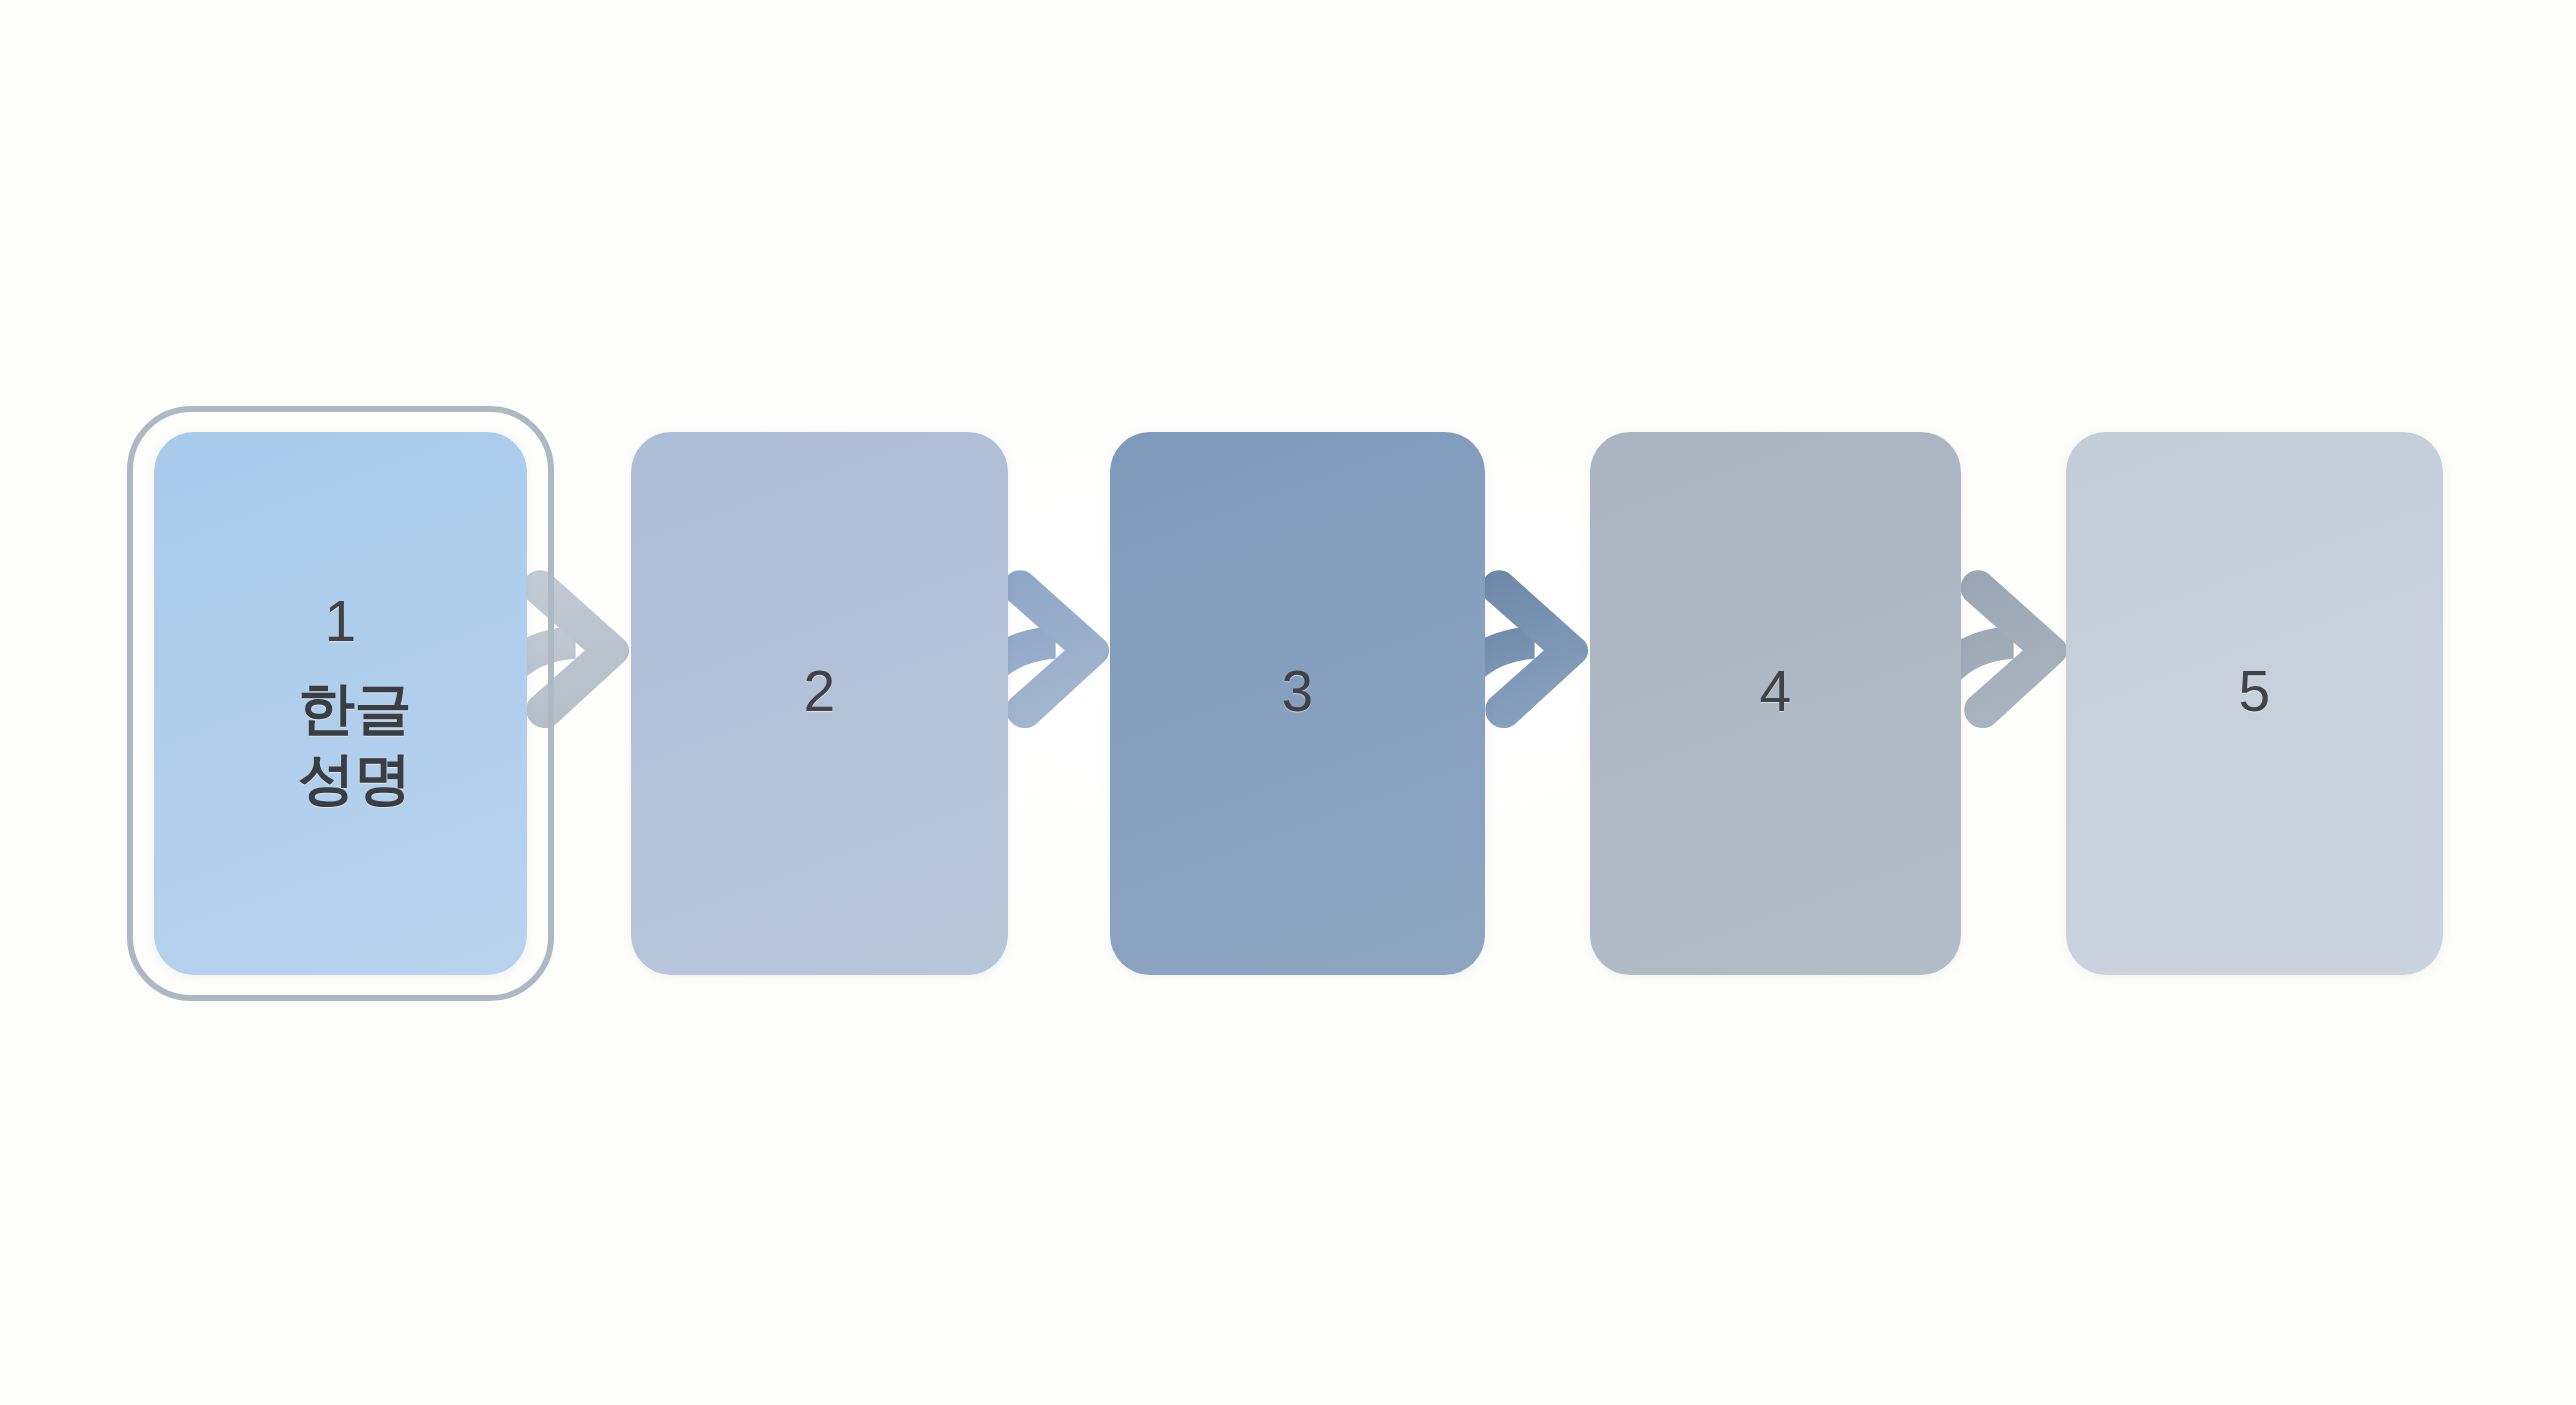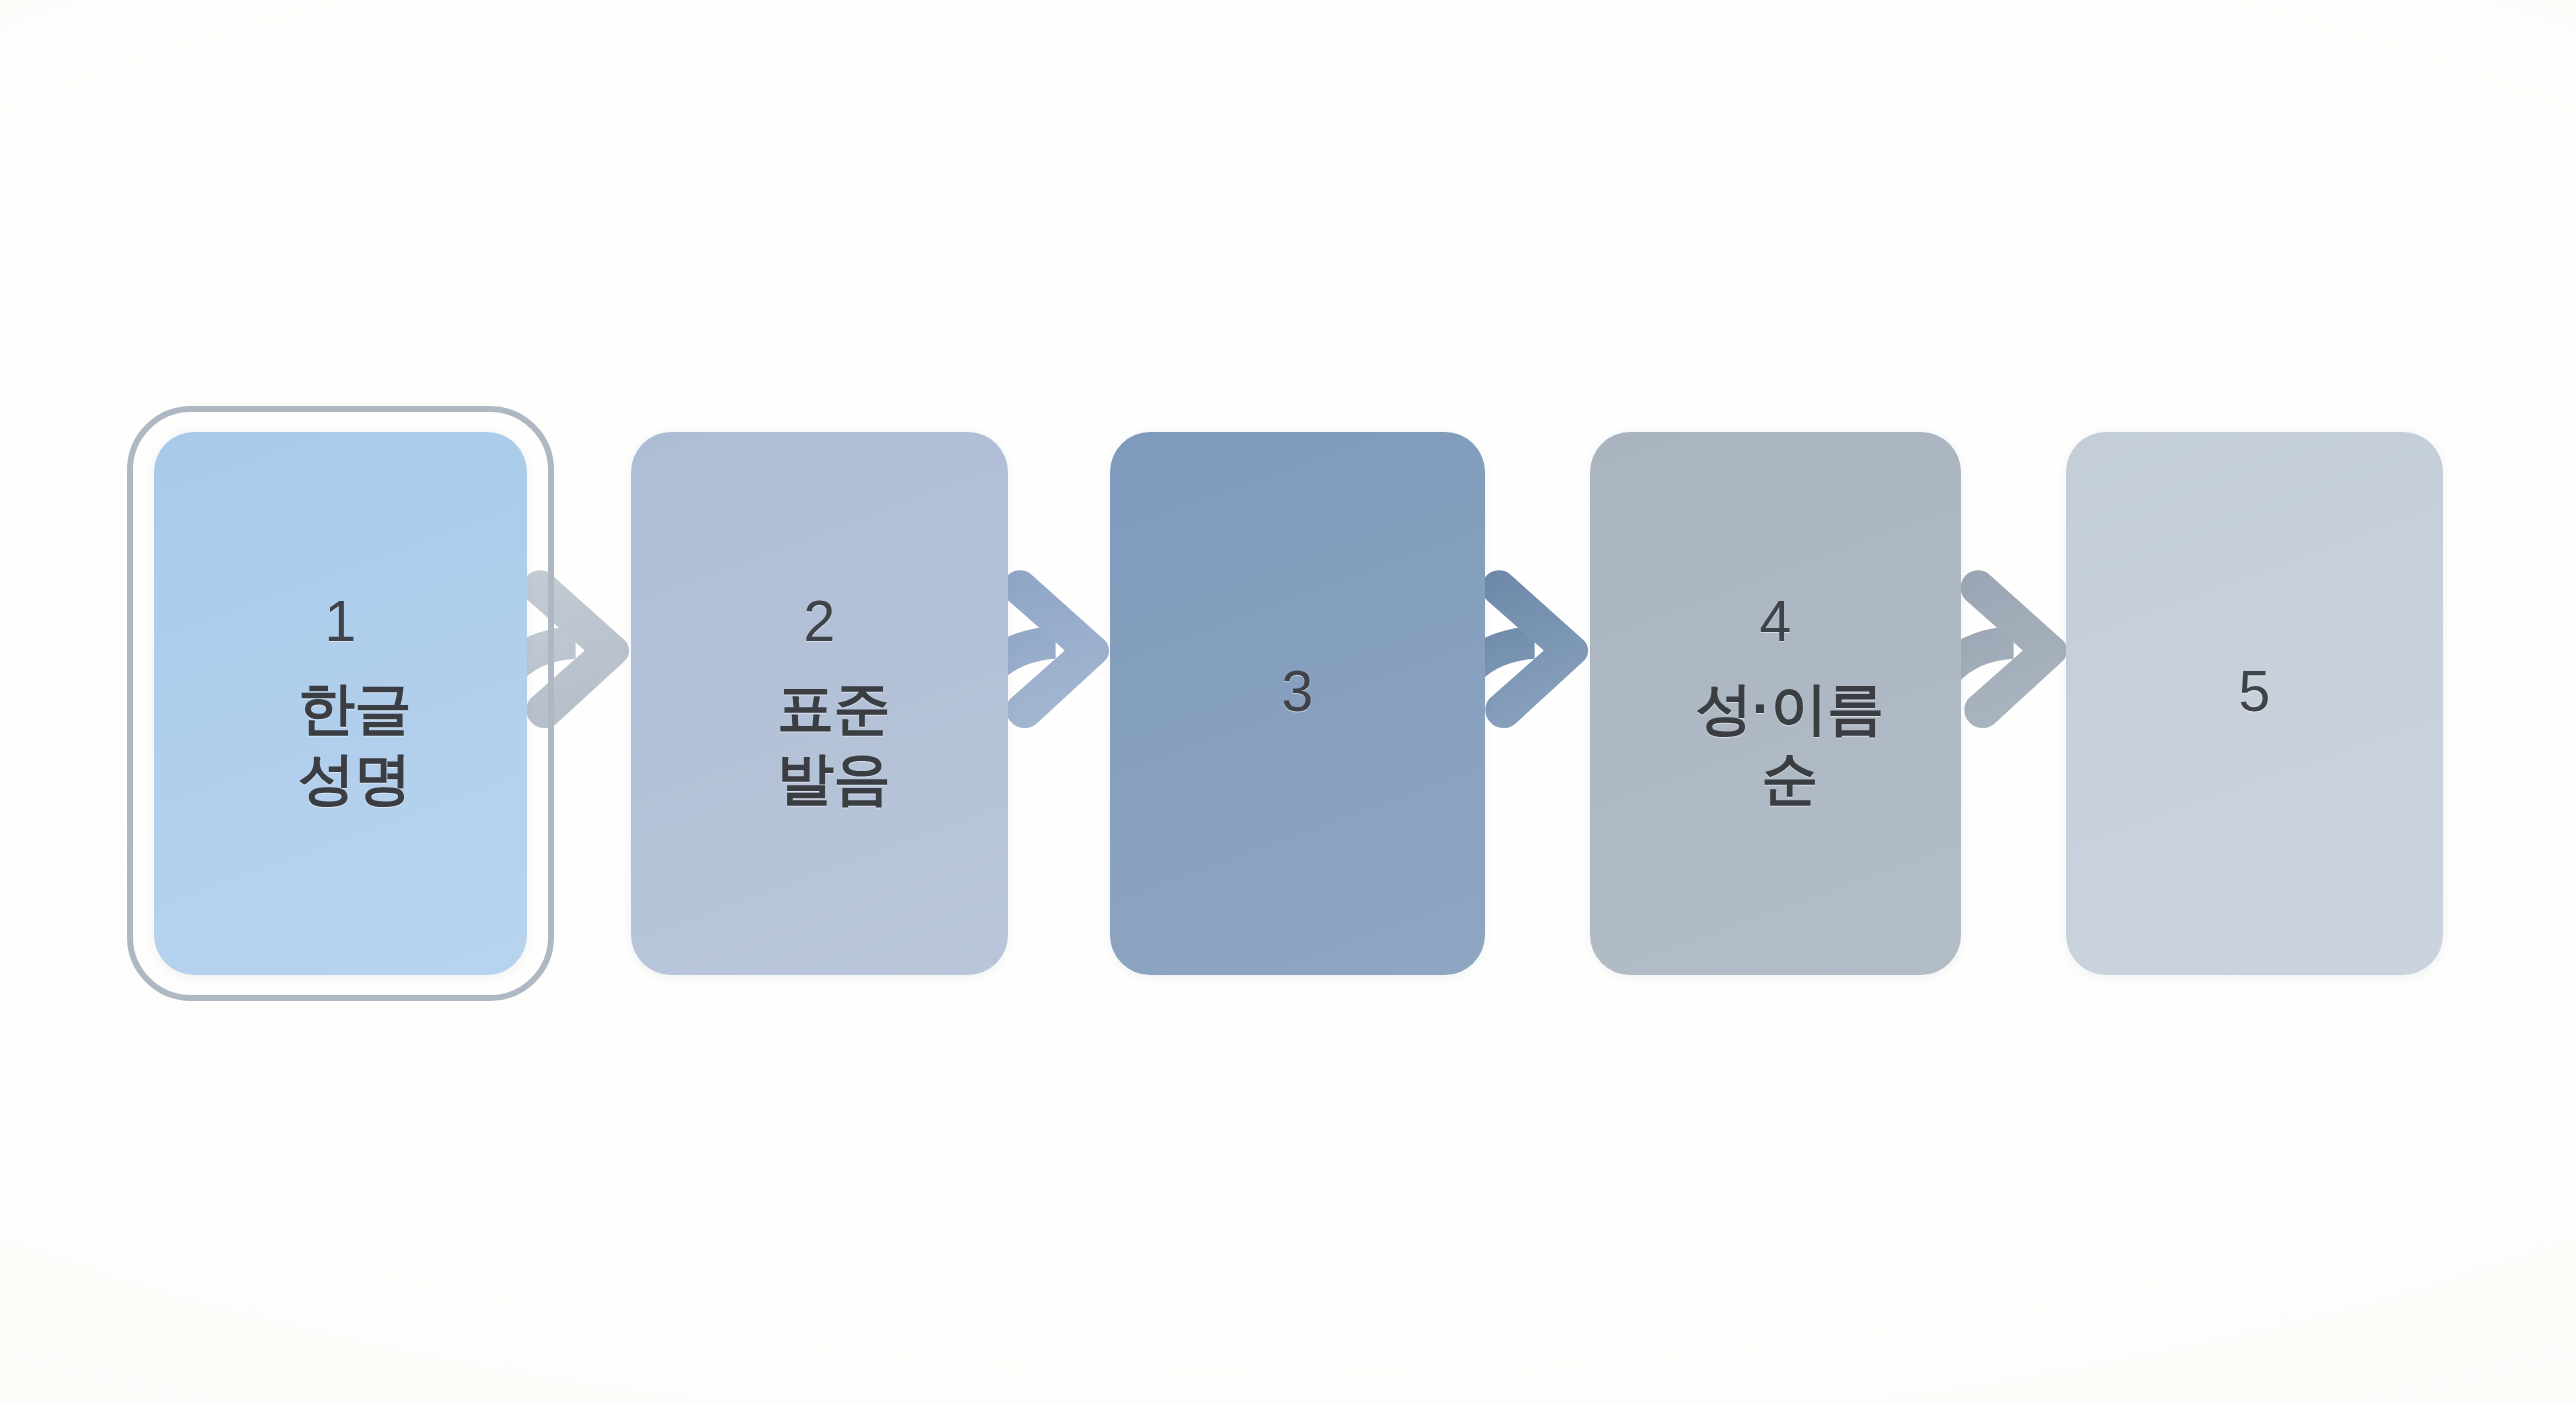--- a/index.html
+++ b/index.html
@@ -146,33 +146,25 @@
       </div>
       <div class="step highlight" style="left: 154px; width: 373px; background: linear-gradient(160deg, rgb(168, 202, 234) 0%, rgb(184, 211, 238) 100%);">
         <div class="step-num">1</div>
         <div class="step-label">
           <span class="ln">한글</span>
           <span class="ln">성명</span>
         </div>
       </div>
       <div class="step" style="left: 631px; width: 377px; background: linear-gradient(160deg, rgb(174, 189, 214) 0%, rgb(185, 198, 218) 100%);">
         <div class="step-num">2</div>
-        <div class="step-label">
-          <span class="ln">표준</span>
-          <span class="ln">발음</span>
-        </div>
       </div>
       <div class="step" style="left: 1110px; width: 375px; background: linear-gradient(160deg, rgb(126, 154, 187) 0%, rgb(143, 166, 194) 100%);">
         <div class="step-num">3</div>
       </div>
       <div class="step" style="left: 1590px; width: 371px; background: linear-gradient(160deg, rgb(169, 180, 192) 0%, rgb(179, 189, 200) 100%);">
         <div class="step-num">4</div>
-        <div class="step-label">
-          <span class="ln">성·이름</span>
-          <span class="ln">순</span>
-        </div>
       </div>
       <div class="step" style="left: 2066px; width: 377px; background: linear-gradient(160deg, rgb(195, 205, 216) 0%, rgb(203, 212, 222) 100%);">
         <div class="step-num">5</div>
       </div>
     </div>
 </div>
 
 
 </body></html>

